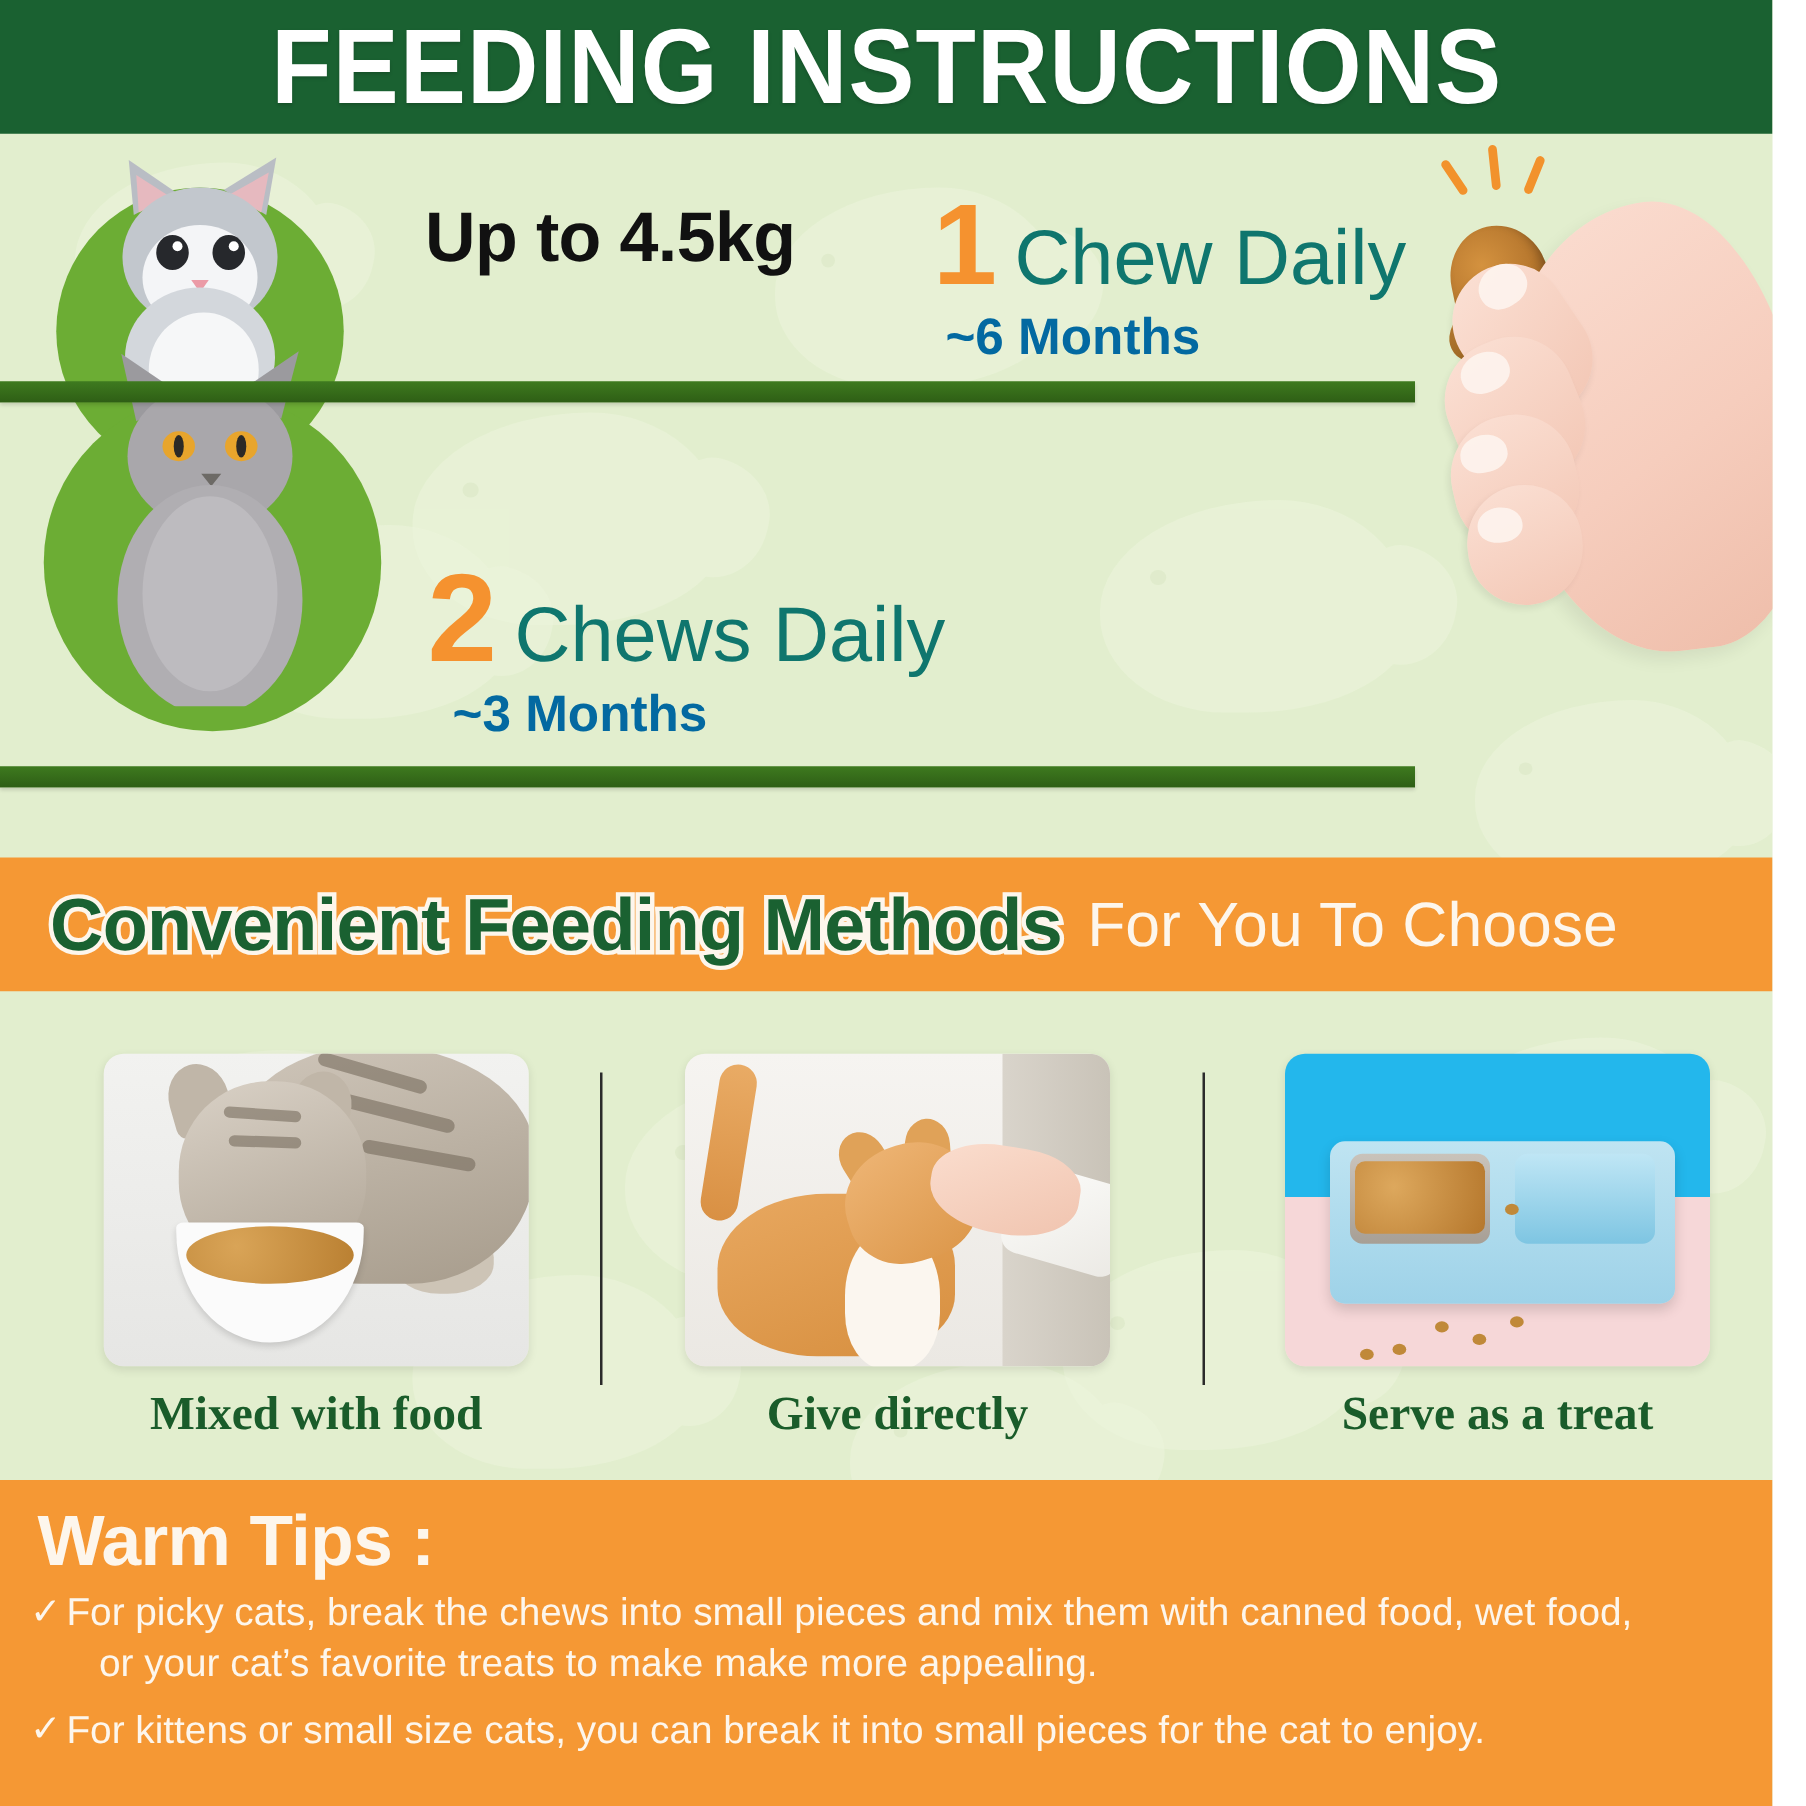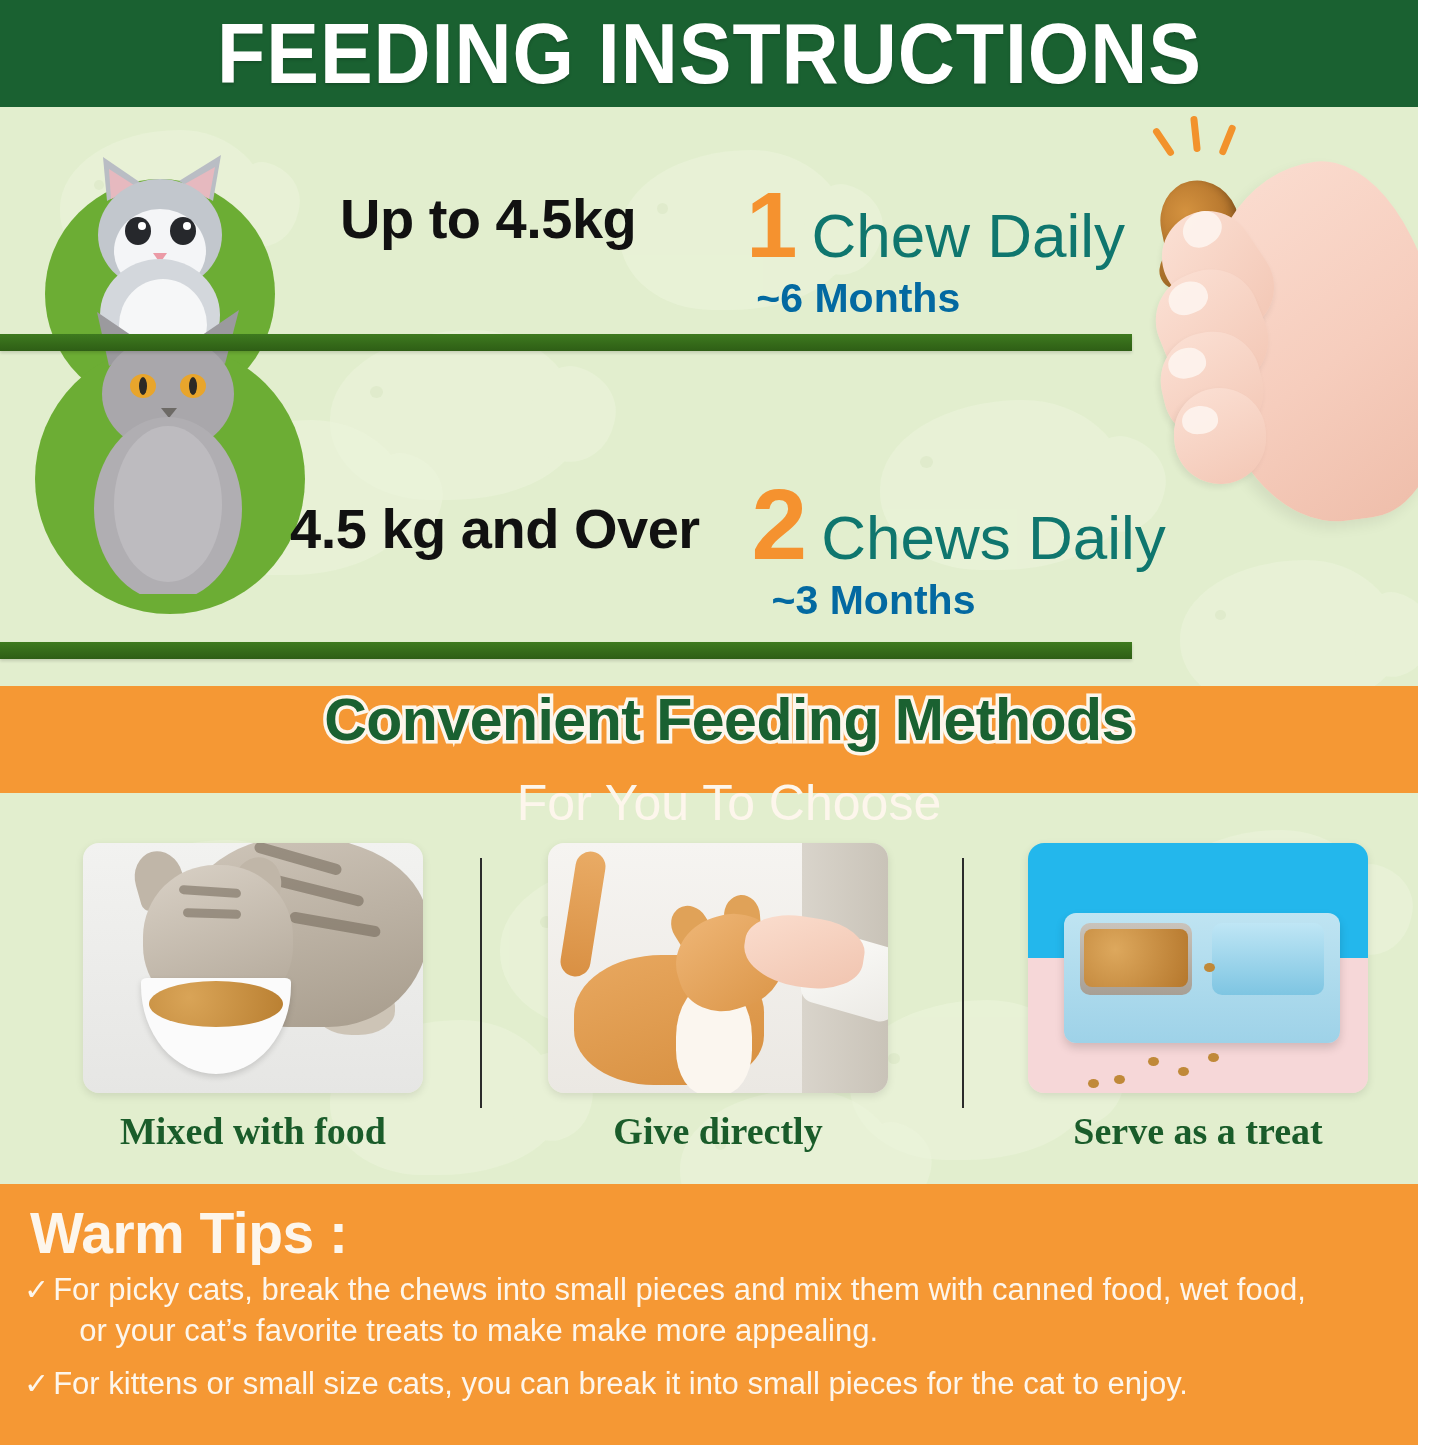--- a/index.html
+++ b/index.html
@@ -23,21 +23,21 @@
   .header{position:absolute;left:0;top:0;width:100%;height:107px;background:#1a6131;
           display:flex;align-items:center;justify-content:center;}
   .header h1{
     margin:0;color:#ffffff;font-size:85px;line-height:1;font-weight:700;
     letter-spacing:1px;transform:scaleX(.93);transform-origin:center;
     font-family:"Liberation Sans","DejaVu Sans",sans-serif;
     text-shadow:0 2px 3px rgba(0,0,0,.18);
   }
 
   
-  .rows{position:absolute;left:0;top:124px;width:100%;height:578px;}
+  .rows{position:absolute;left:0;top:95px;width:100%;height:578px;}
   .sep{position:absolute;left:0;height:17px;width:1132px;
        background:linear-gradient(180deg,#3e7a1f 0%,#2e5e15 100%);
        box-shadow:0 2px 3px rgba(0,0,0,.14);}
   .sep.s1{top:210px;}
   .sep.s2{top:518px;}
 
   .catcircle{position:absolute;border-radius:50%;background:#6cad34;}
   .catcircle.c1{left:45px;top:55px;width:230px;height:230px;}
   .catcircle.c2{left:35px;top:220px;width:270px;height:270px;}
 
@@ -81,21 +81,21 @@
   .treat:after{content:"";position:absolute;left:-10px;bottom:-6px;width:40px;height:42px;
     background:radial-gradient(circle at 40% 35%,#cb8b3b,#95601f);
     border-radius:60% 42% 50% 46%;transform:rotate(18deg);}
   .spark{position:absolute;background:#f2922c;border-radius:4px;}
   .sp1{left:40px;top:6px;width:7px;height:32px;transform:rotate(-34deg);}
   .sp2{left:72px;top:-4px;width:7px;height:36px;transform:rotate(-6deg);}
   .sp3{left:104px;top:4px;width:7px;height:32px;transform:rotate(22deg);}
 
   
   .methodbar{position:absolute;left:0;top:686px;width:100%;height:107px;background:#f59834;
-             display:flex;align-items:center;padding-left:40px;box-sizing:border-box;gap:20px;flex-direction:column;}
+             display:flex;align-items:center;padding-left:40px;box-sizing:border-box;gap:20px;}
   .mtitle{font-size:59px;font-weight:800;color:#1a6131;letter-spacing:-.5px;
     -webkit-text-stroke:7px #fdf6ec;paint-order:stroke fill;}
   .msub{font-size:50px;font-weight:500;color:#fdf6ec;letter-spacing:0px;}
 
   
   .methods{position:absolute;left:0;top:793px;width:100%;height:391px;}
   .mcol{position:absolute;top:0;width:430px;height:100%;font-family:Liberation Serif, serif;}
   .m1{left:55px;} .m2{left:520px;} .m3{left:1000px;}
   .photo{position:absolute;left:28px;top:50px;width:340px;height:250px;border-radius:16px;
          overflow:hidden;box-shadow:0 3px 8px rgba(0,0,0,.10);}
@@ -288,21 +288,20 @@
       <div class="chewblock" style="margin-left:110px;">
         <div class="chewline">
           <span class="num">1</span>
           <span class="chewlbl">Chew Daily</span>
         </div>
         <div class="months">~6 Months</div>
       </div>
     </div>
 
     <div class="rowtext r2" style="left:290px;top:372px;">
-      <div class="weight">4.5 kg and Over</div>
       <div class="chewblock" style="margin-left:52px;margin-top:-14px;">
         <div class="chewline">
           <span class="num">2</span>
           <span class="chewlbl">Chews Daily</span>
         </div>
         <div class="months">~3 Months</div>
       </div>
     </div>
   </div>
 

